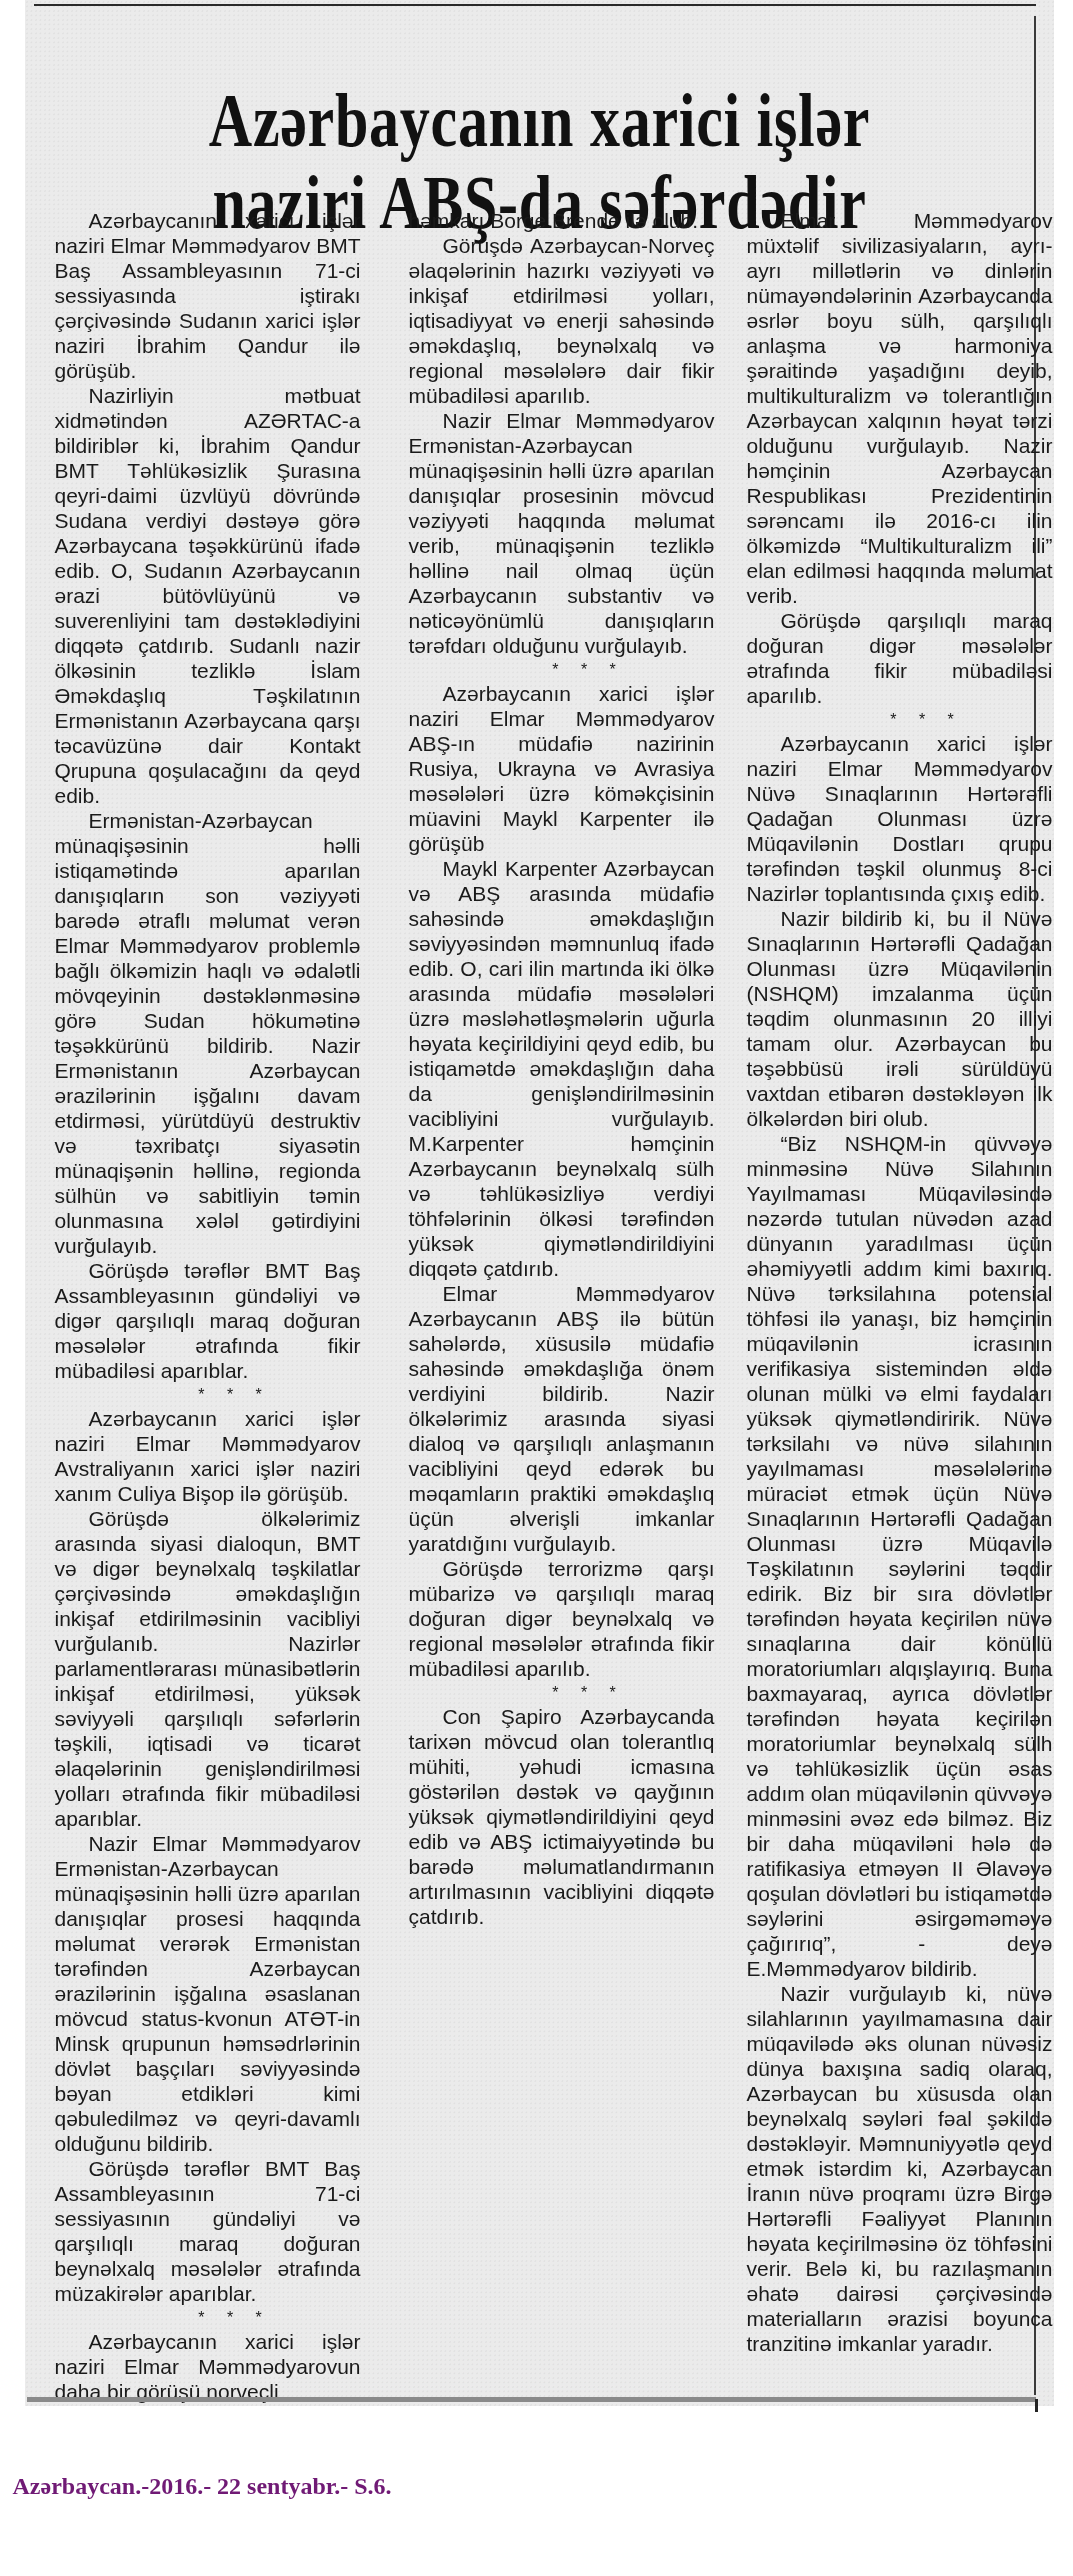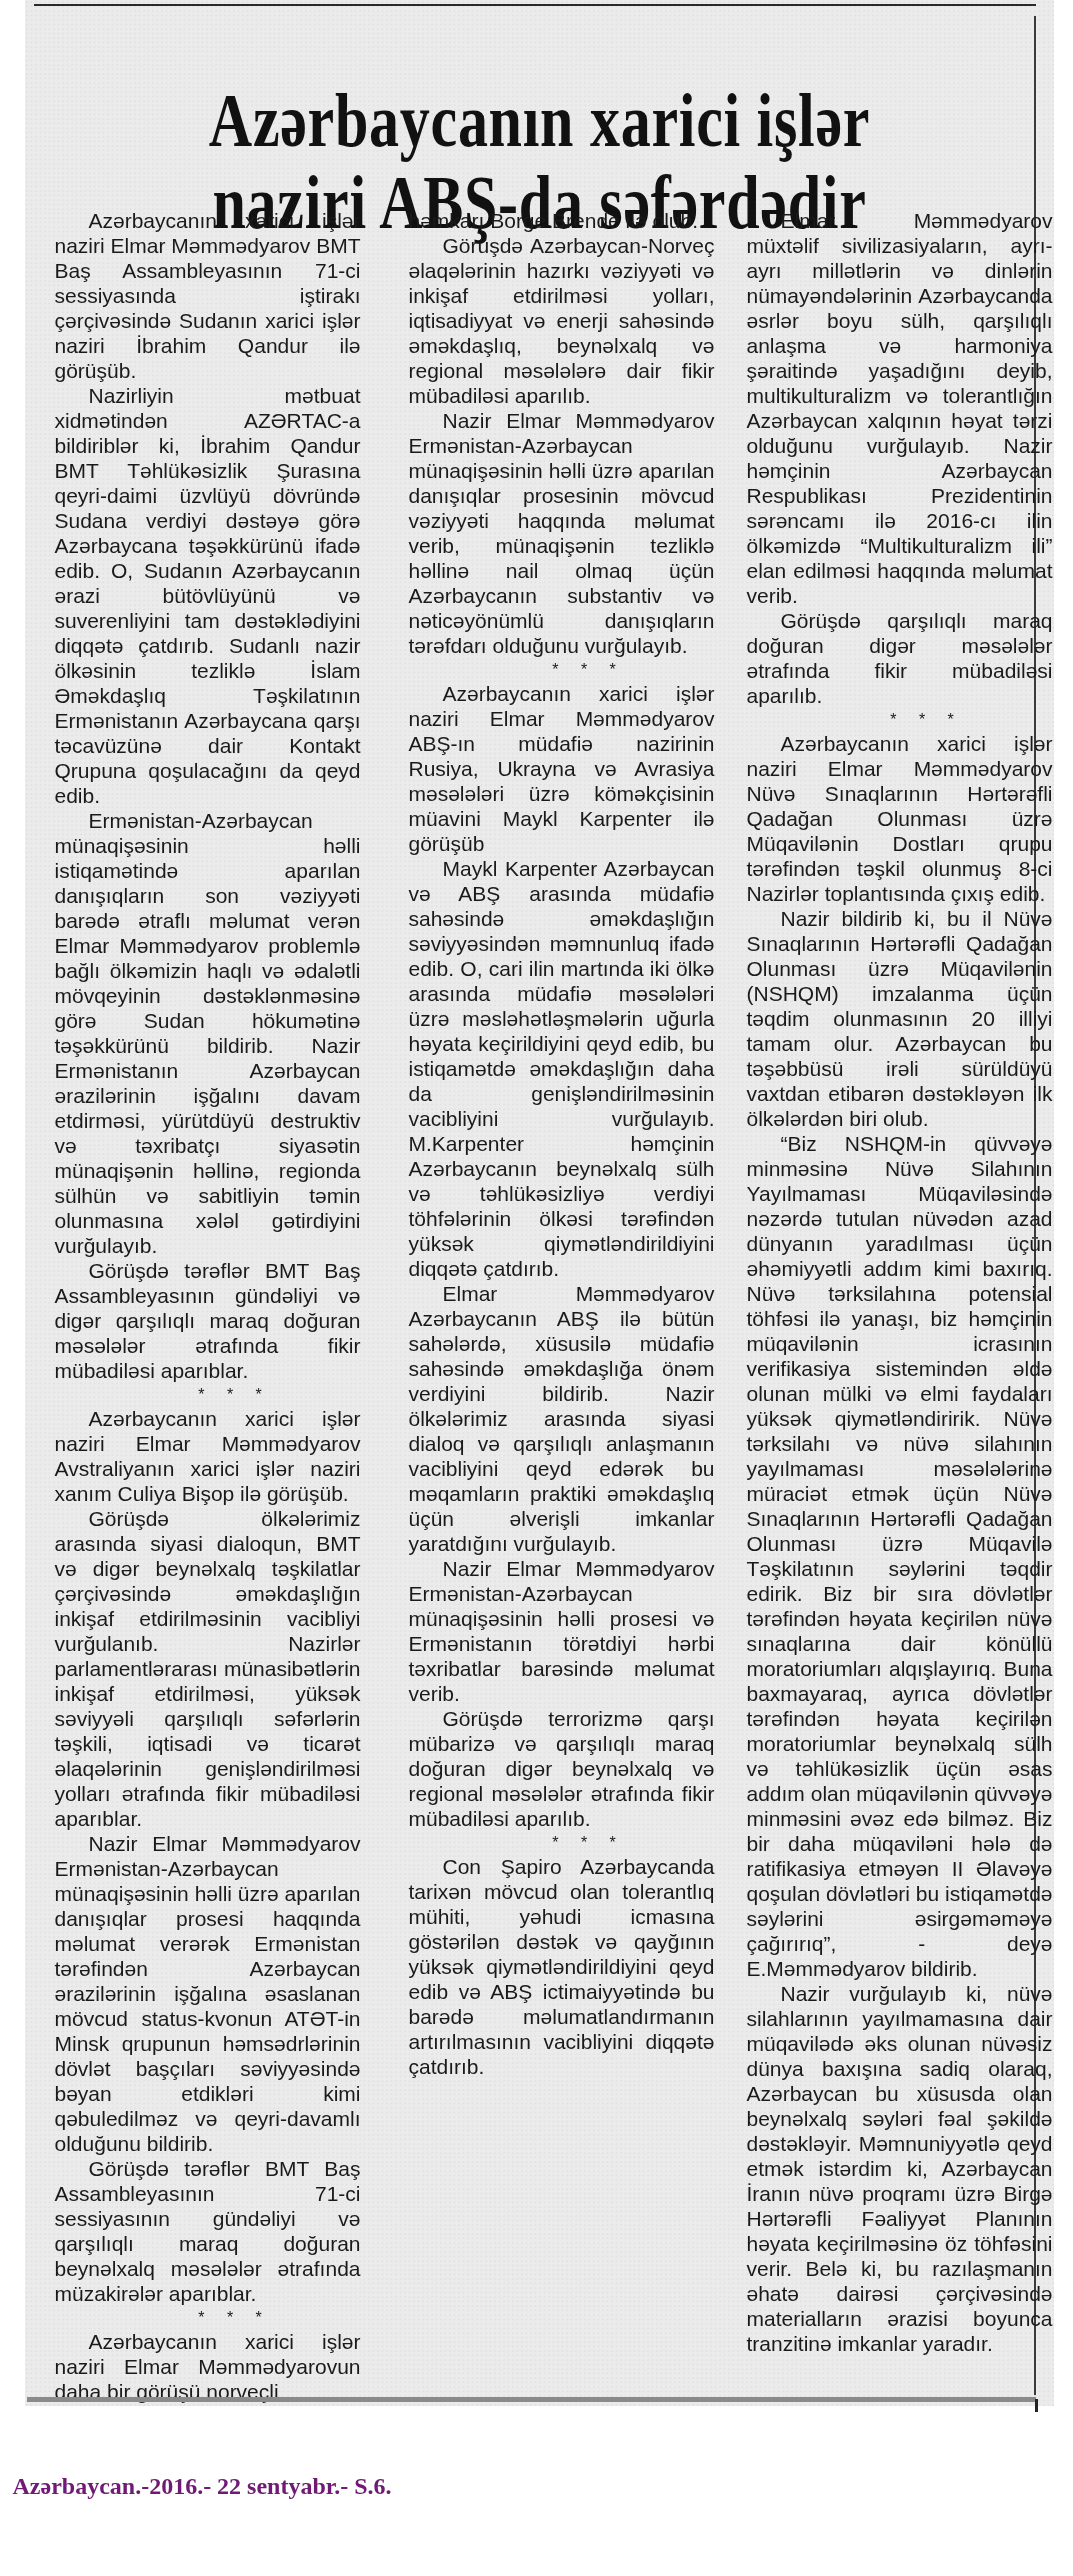--- a/index.html
+++ b/index.html
@@ -70,21 +70,20 @@
         <p>Azərbaycanın xarici işlər naziri Elmar Məmmədyarovun daha bir görüşü norveçli</p>
       </div>
     <div class="col">
         <p class="cont">həmkarı Borge Brende ilə olub.</p>
         <p>Görüşdə Azərbaycan-Norveç əlaqələrinin hazırkı vəziyyəti və inkişaf etdirilməsi yolları, iqtisadiyyat və enerji sahəsində əməkdaşlıq, beynəlxalq və regional məsələlərə dair fikir mübadiləsi aparılıb.</p>
         <p>Nazir Elmar Məmmədyarov Ermənistan-Azərbaycan münaqişəsinin həlli üzrə aparılan danışıqlar prosesinin mövcud vəziyyəti haqqında məlumat verib, münaqişənin tezliklə həllinə nail olmaq üçün Azərbaycanın substantiv və nəticəyönümlü danışıqların tərəfdarı olduğunu vurğulayıb.</p>
         <div class="stars">* * *</div>
         <p>Azərbaycanın xarici işlər naziri Elmar Məmmədyarov ABŞ-ın müdafiə nazirinin Rusiya, Ukrayna və Avrasiya məsələləri üzrə köməkçisinin müavini Maykl Karpenter ilə görüşüb</p>
         <p>Maykl Karpenter Azərbaycan və ABŞ arasında müdafiə sahəsində əməkdaşlığın səviyyəsindən məmnunluq ifadə edib. O, cari ilin martında iki ölkə arasında müdafiə məsələləri üzrə məsləhətləşmələrin uğurla həyata keçirildiyini qeyd edib, bu istiqamətdə əməkdaşlığın daha da genişləndirilməsinin vacibliyini vurğulayıb. M.Karpenter həmçinin Azərbaycanın beynəlxalq sülh və təhlükəsizliyə verdiyi töhfələrinin ölkəsi tərəfindən yüksək qiymətləndirildiyini diqqətə çatdırıb.</p>
         <p>Elmar Məmmədyarov Azərbaycanın ABŞ ilə bütün sahələrdə, xüsusilə müdafiə sahəsində əməkdaşlığa önəm verdiyini bildirib. Nazir ölkələrimiz arasında siyasi dialoq və qarşılıqlı anlaşmanın vacibliyini qeyd edərək bu məqamların praktiki əməkdaşlıq üçün əlverişli imkanlar yaratdığını vurğulayıb.</p>
-        <p>Nazir Elmar Məmmədyarov Ermənistan-Azərbaycan münaqişəsinin həlli prosesi və Ermənistanın törətdiyi hərbi təxribatlar barəsində məlumat verib.</p>
         <p>Görüşdə terrorizmə qarşı mübarizə və qarşılıqlı maraq doğuran digər beynəlxalq və regional məsələlər ətrafında fikir mübadiləsi aparılıb.</p>
         <div class="stars">* * *</div>
         <p>Con Şapiro Azərbaycanda tarixən mövcud olan tolerantlıq mühiti, yəhudi icmasına göstərilən dəstək və qayğının yüksək qiymətləndirildiyini qeyd edib və ABŞ ictimaiyyətində bu barədə məlumatlandırmanın artırılmasının vacibliyini diqqətə çatdırıb.</p>
       </div>
     <div class="col">
         <p>Elmar Məmmədyarov müxtəlif sivilizasiyaların, ayrı-ayrı millətlərin və dinlərin nümayəndələrinin Azərbaycanda əsrlər boyu sülh, qarşılıqlı anlaşma və harmoniya şəraitində yaşadığını deyib, multikulturalizm və tolerantlığın Azərbaycan xalqının həyat tərzi olduğunu vurğulayıb. Nazir həmçinin Azərbaycan Respublikası Prezidentinin sərəncamı ilə 2016-cı ilin ölkəmizdə “Multikulturalizm ili” elan edilməsi haqqında məlumat verib.</p>
         <p>Görüşdə qarşılıqlı maraq doğuran digər məsələlər ətrafında fikir mübadiləsi aparılıb.</p>
         <div class="stars">* * *</div>
         <p>Azərbaycanın xarici işlər naziri Elmar Məmmədyarov Nüvə Sınaqlarının Hərtərəfli Qadağan Olunması üzrə Müqavilənin Dostları qrupu tərəfindən təşkil olunmuş 8-ci Nazirlər toplantısında çıxış edib.</p>
         <p>Nazir bildirib ki, bu il Nüvə Sınaqlarının Hərtərəfli Qadağan Olunması üzrə Müqavilənin (NSHQM) imzalanma üçün təqdim olunmasının 20 illiyi tamam olur. Azərbaycan bu təşəbbüsü irəli sürüldüyü vaxtdan etibarən dəstəkləyən ilk ölkələrdən biri olub.</p>

